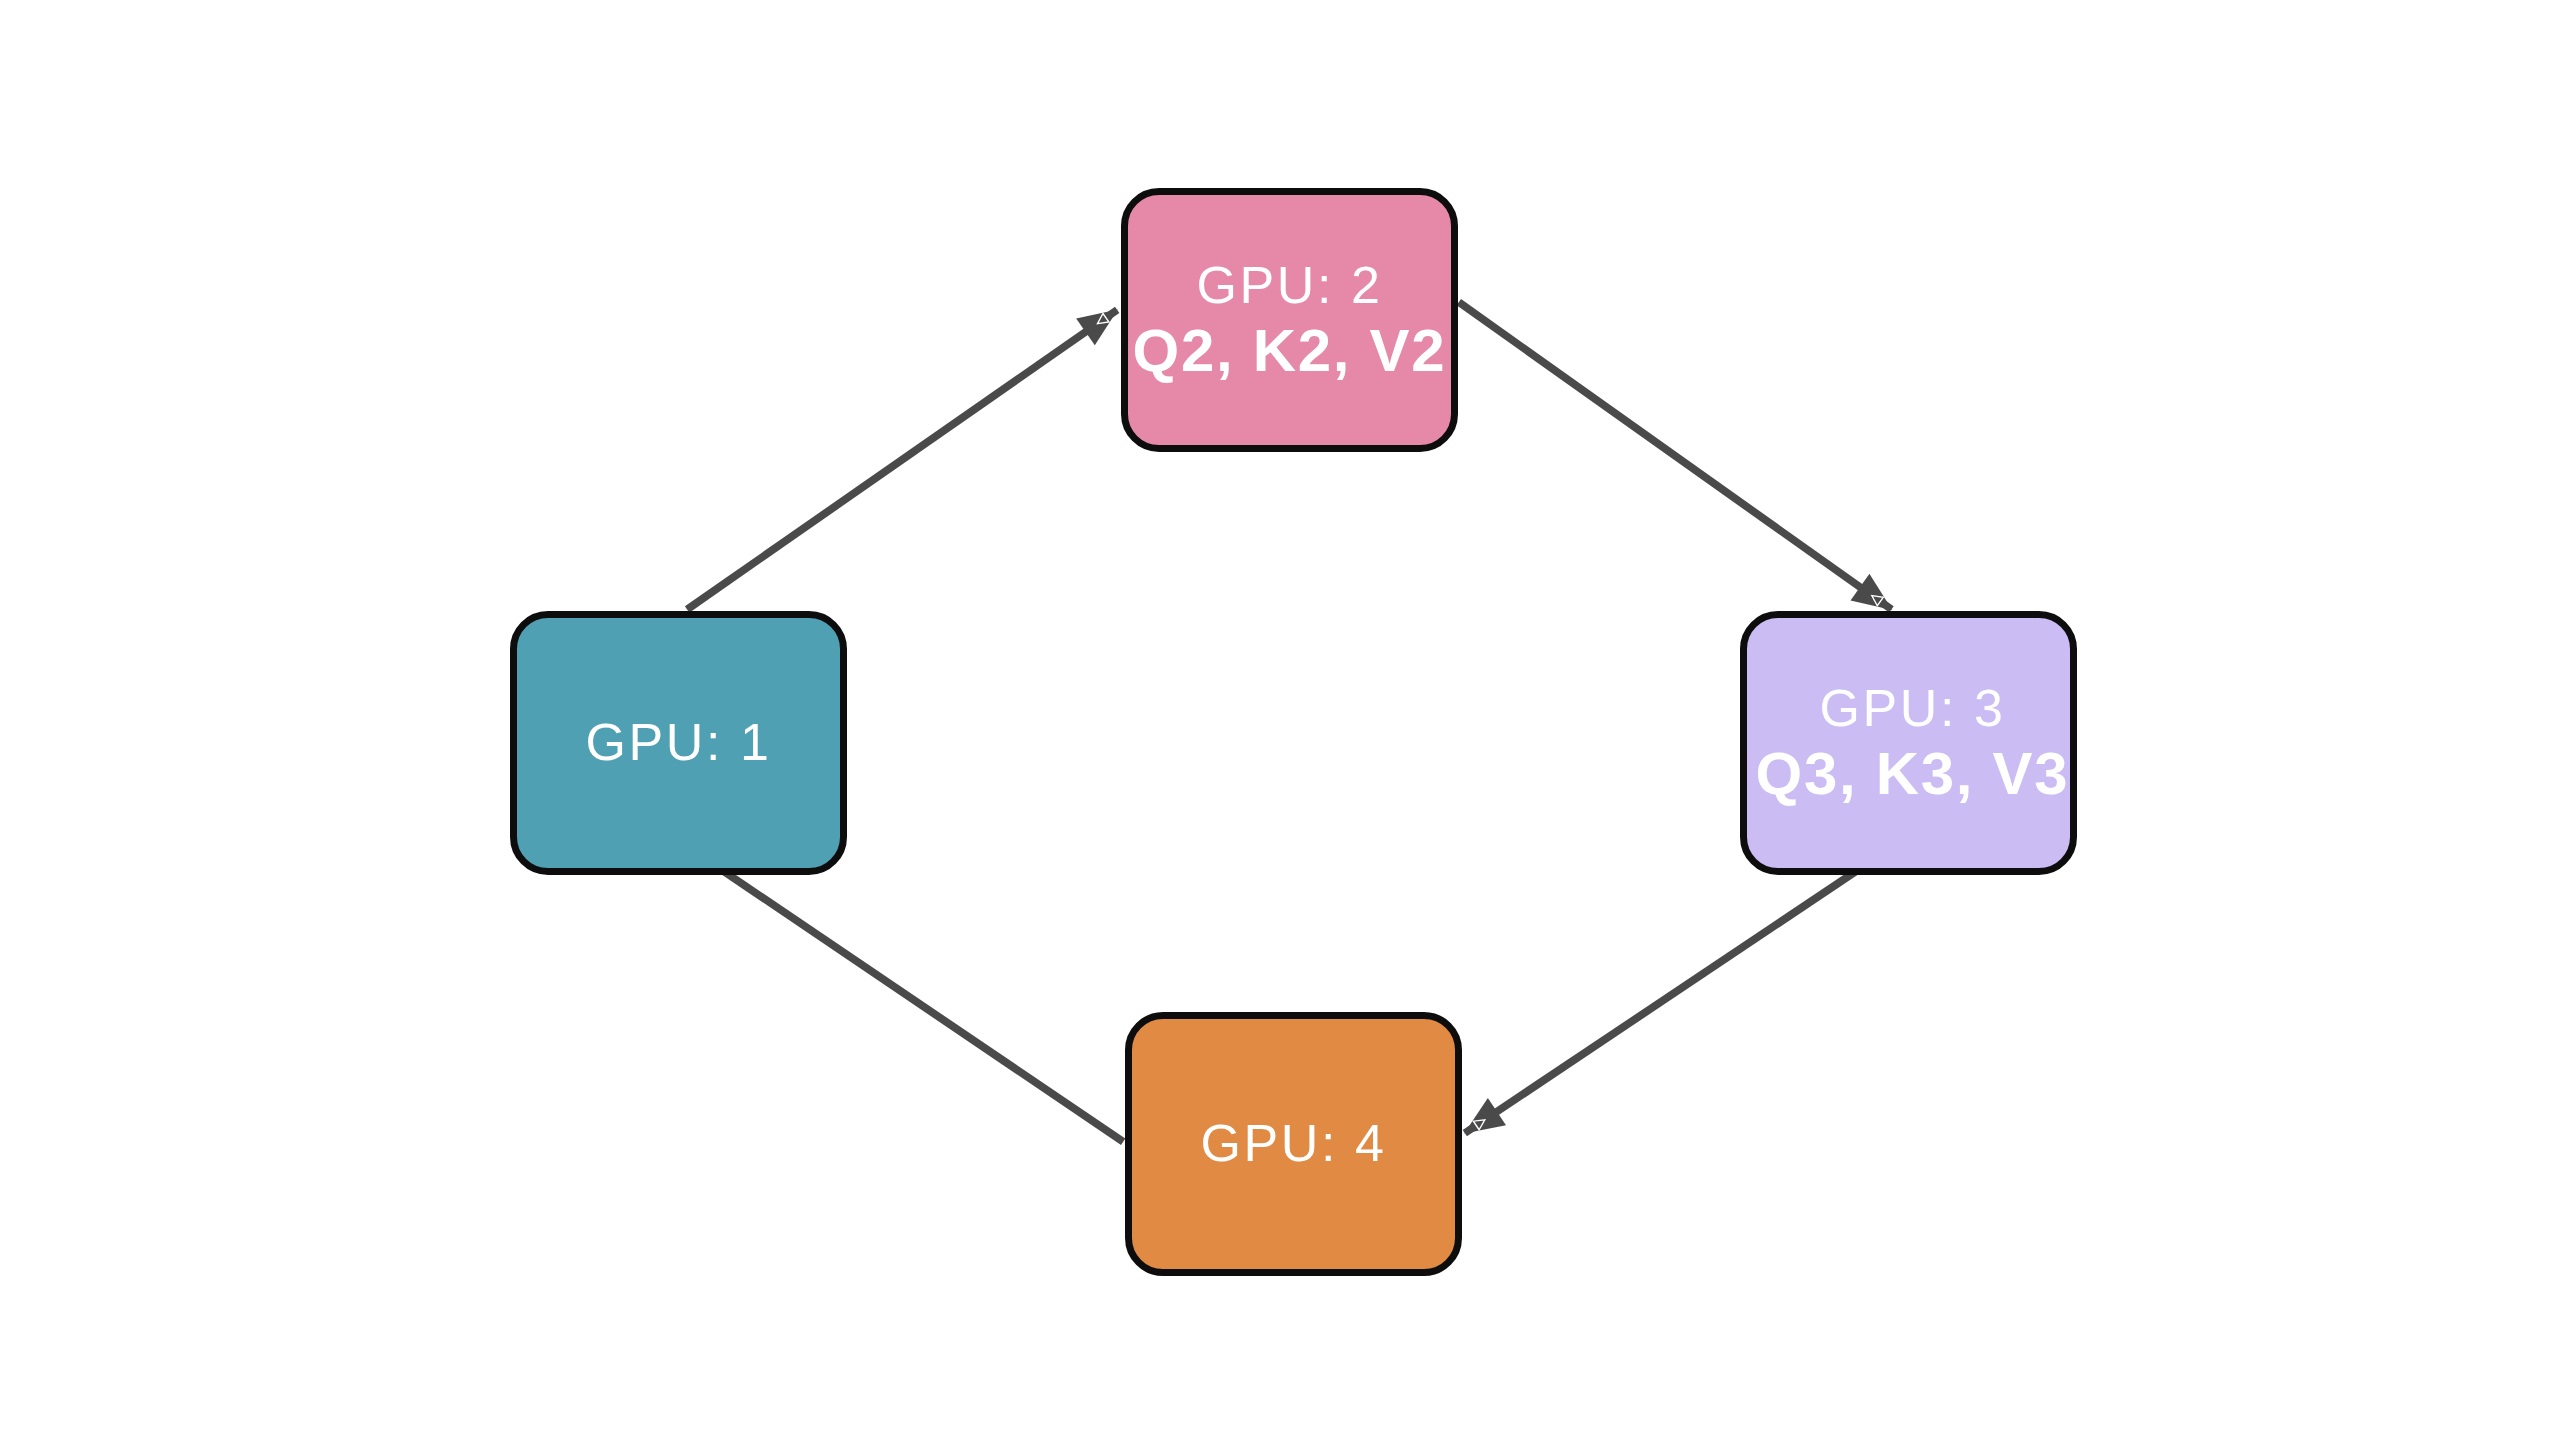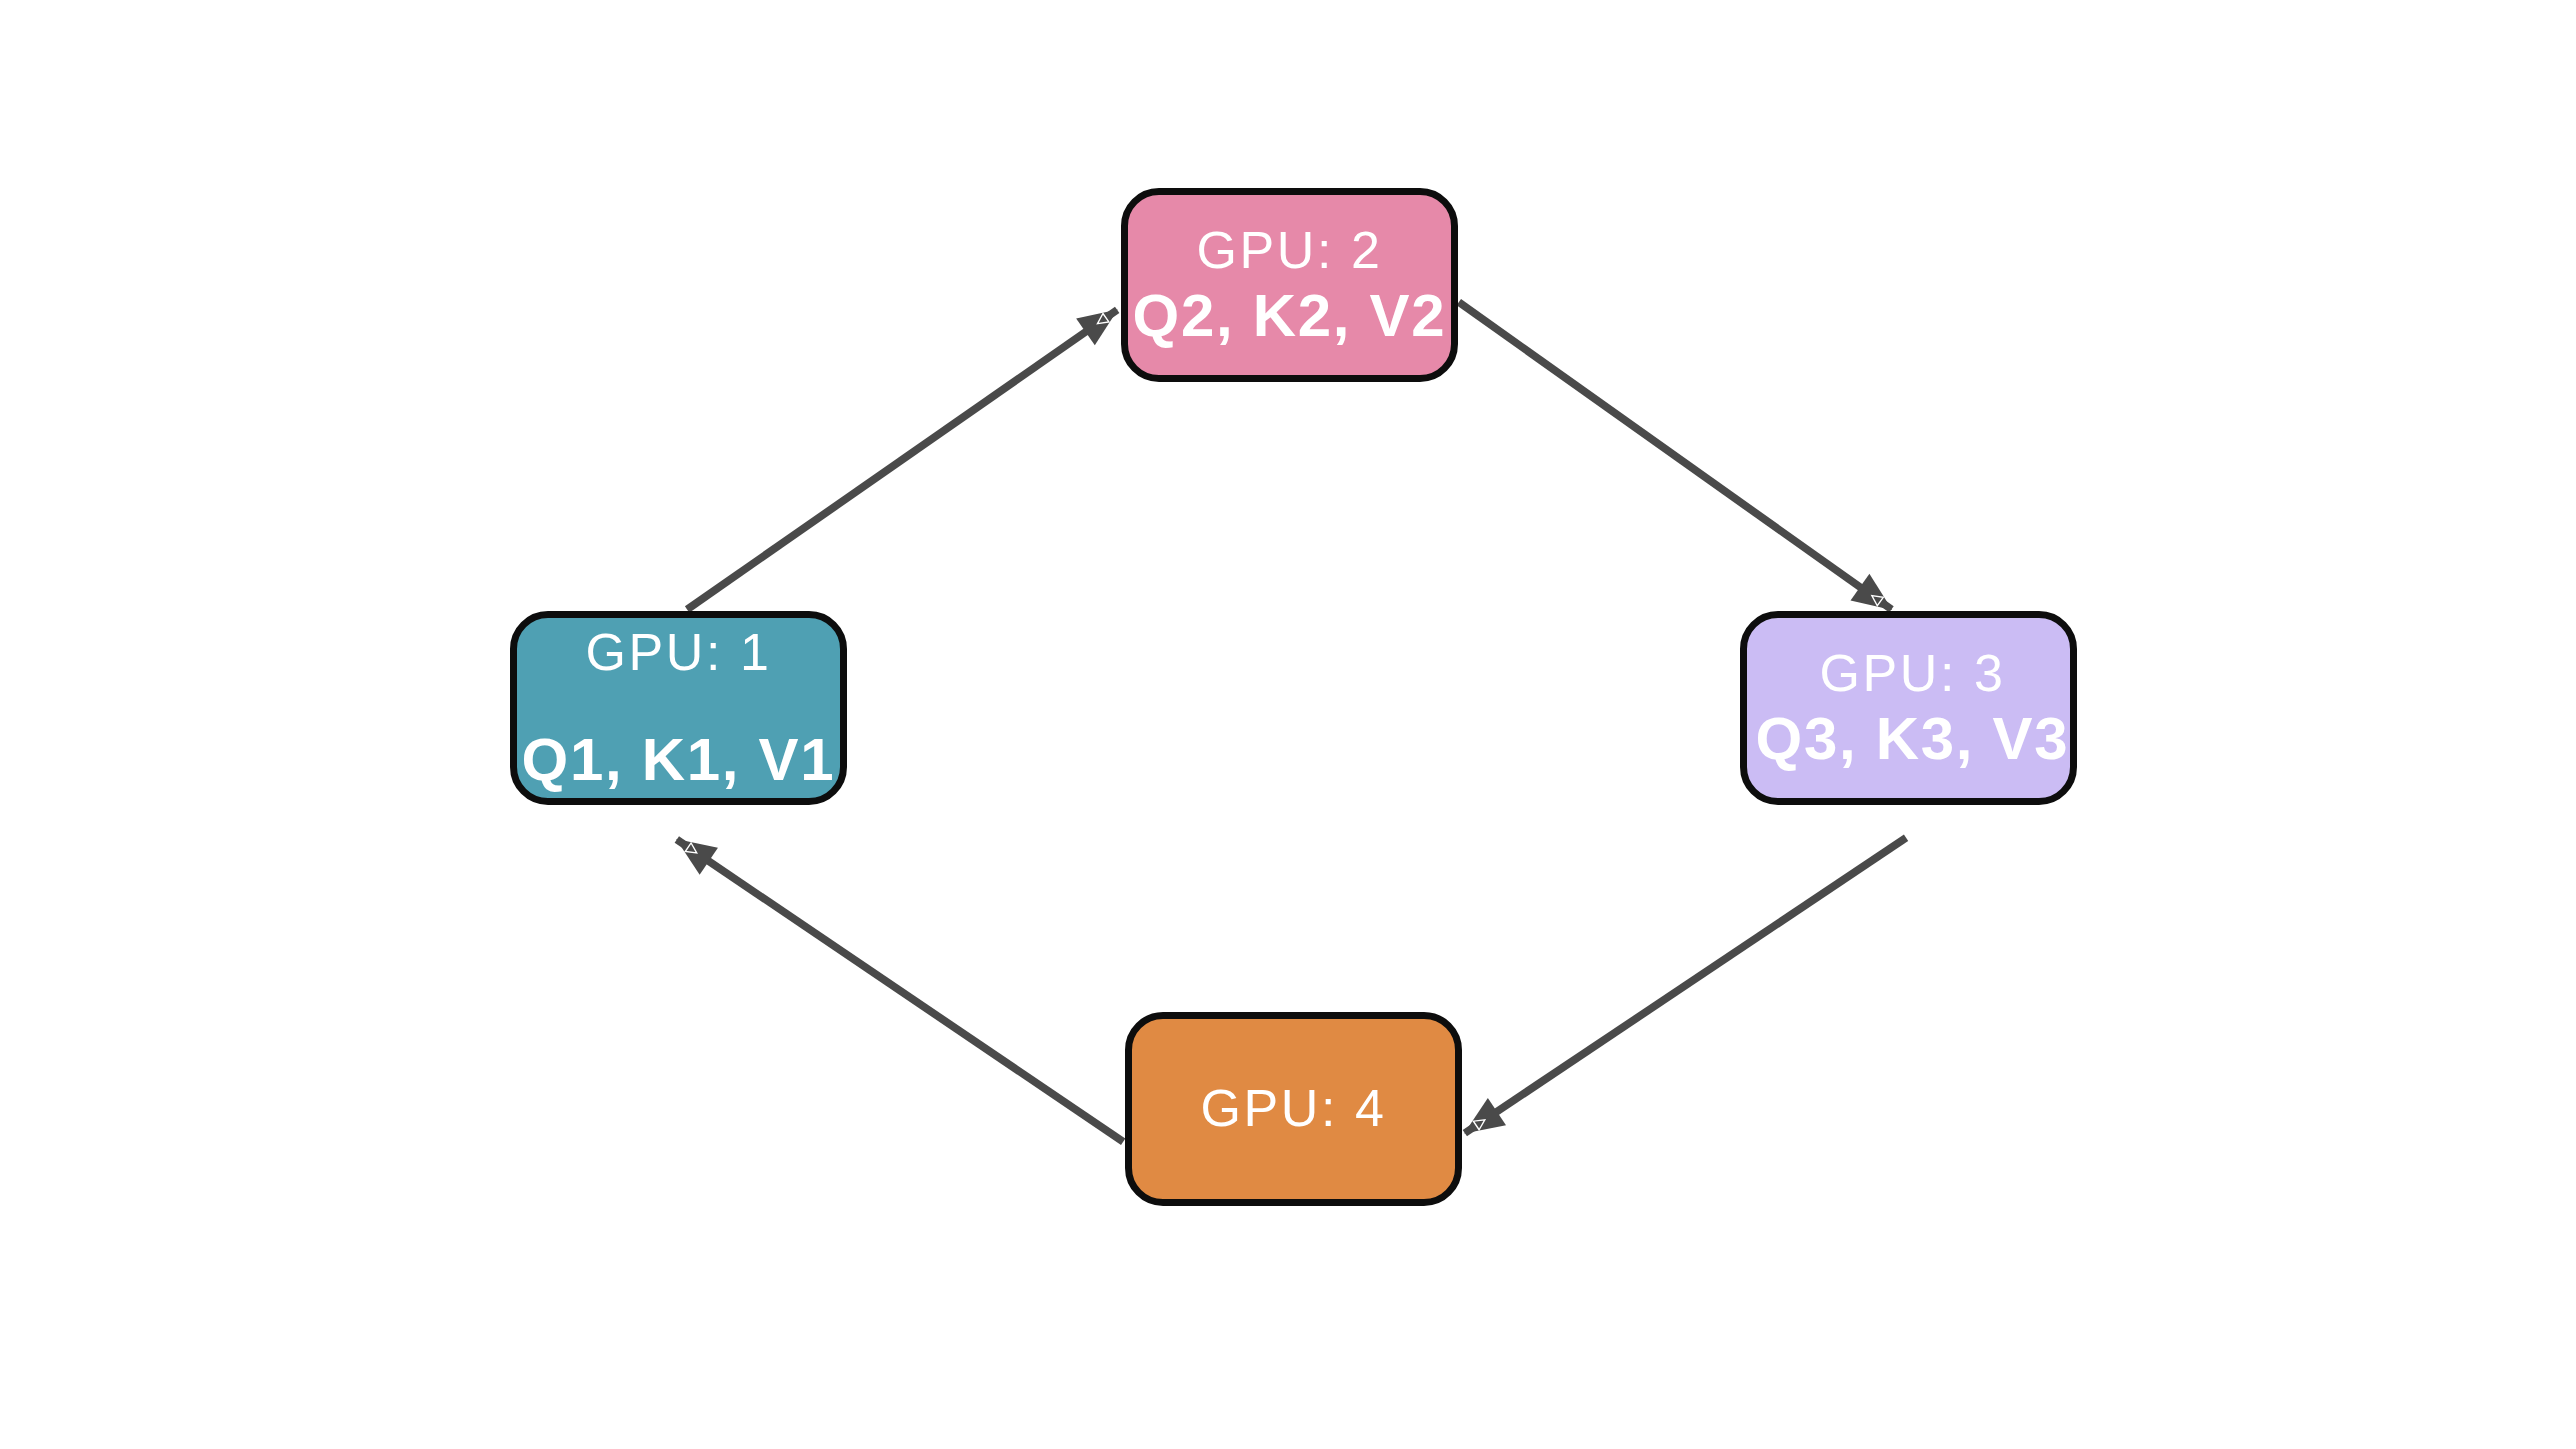--- a/index.html
+++ b/index.html
@@ -17,21 +17,21 @@
   }
   .edges-layer {
     position: absolute;
     left: 0; top: 0;
     width: 2576px;
     height: 1449px;
   }
   .node {
     position: absolute;
     width: 337px;
-    height: 194px;
+    height: 264px;
     box-sizing: border-box;
     border: 7.7px solid #0d0d0d;
     border-radius: 38px;
     display: flex;
     flex-direction: column;
     align-items: center;
     justify-content: center;
     text-align: center;
     color: #ffffff;
   }
@@ -69,21 +69,20 @@
 
     <line x1="1699" y1="352" x2="2203" y2="710" stroke-width="9" marker-end="url(#ah)" stroke="#4A4A4A"></line>
 
     <line x1="2220" y1="976" x2="1706" y2="1320" stroke-width="9" marker-end="url(#ah)" stroke="#4A4A4A"></line>
 
     <line x1="1308" y1="1330" x2="788" y2="978" stroke-width="9" marker-end="url(#ah)" stroke="#4A4A4A"></line>
   </svg>
 
   <div class="node node-gpu1" style="background-color: rgb(79, 160, 179); gap: 42px;">
     <div class="node-title">GPU: 1</div>
-    <div class="node-detail">Q1, K1, V1</div>
   </div>
 
   <div class="node node-gpu2" style="background-color: rgb(230, 137, 169);">
     <div class="node-title">GPU: 2</div>
     <div class="node-detail">Q2, K2, V2</div>
   </div>
 
   <div class="node node-gpu3" style="background-color: rgb(203, 188, 244); padding-left: 8px;">
     <div class="node-title">GPU: 3</div>
     <div class="node-detail">Q3, K3, V3</div>

